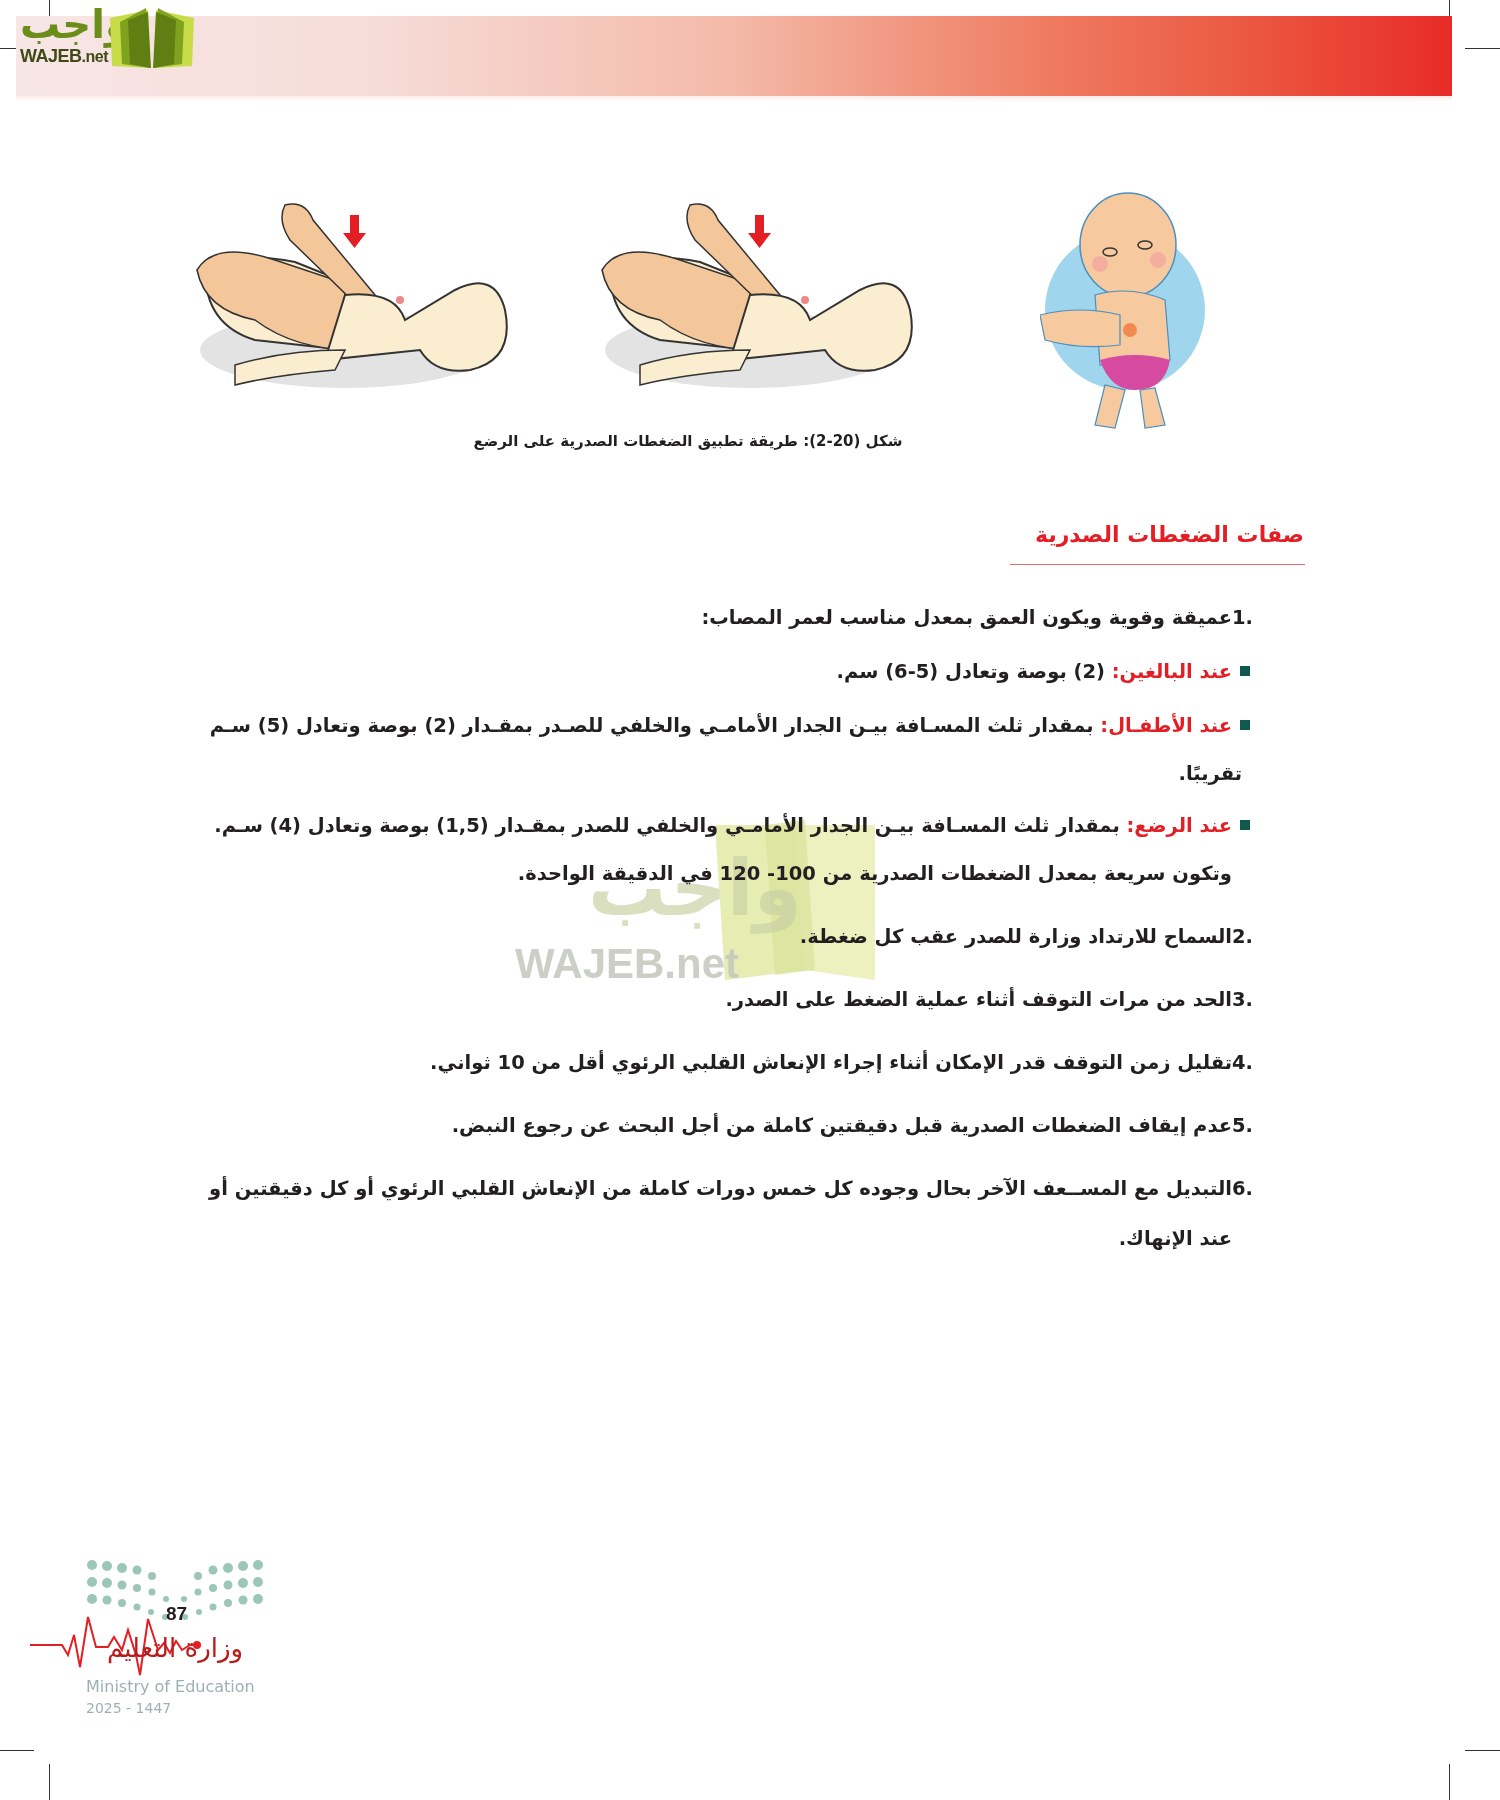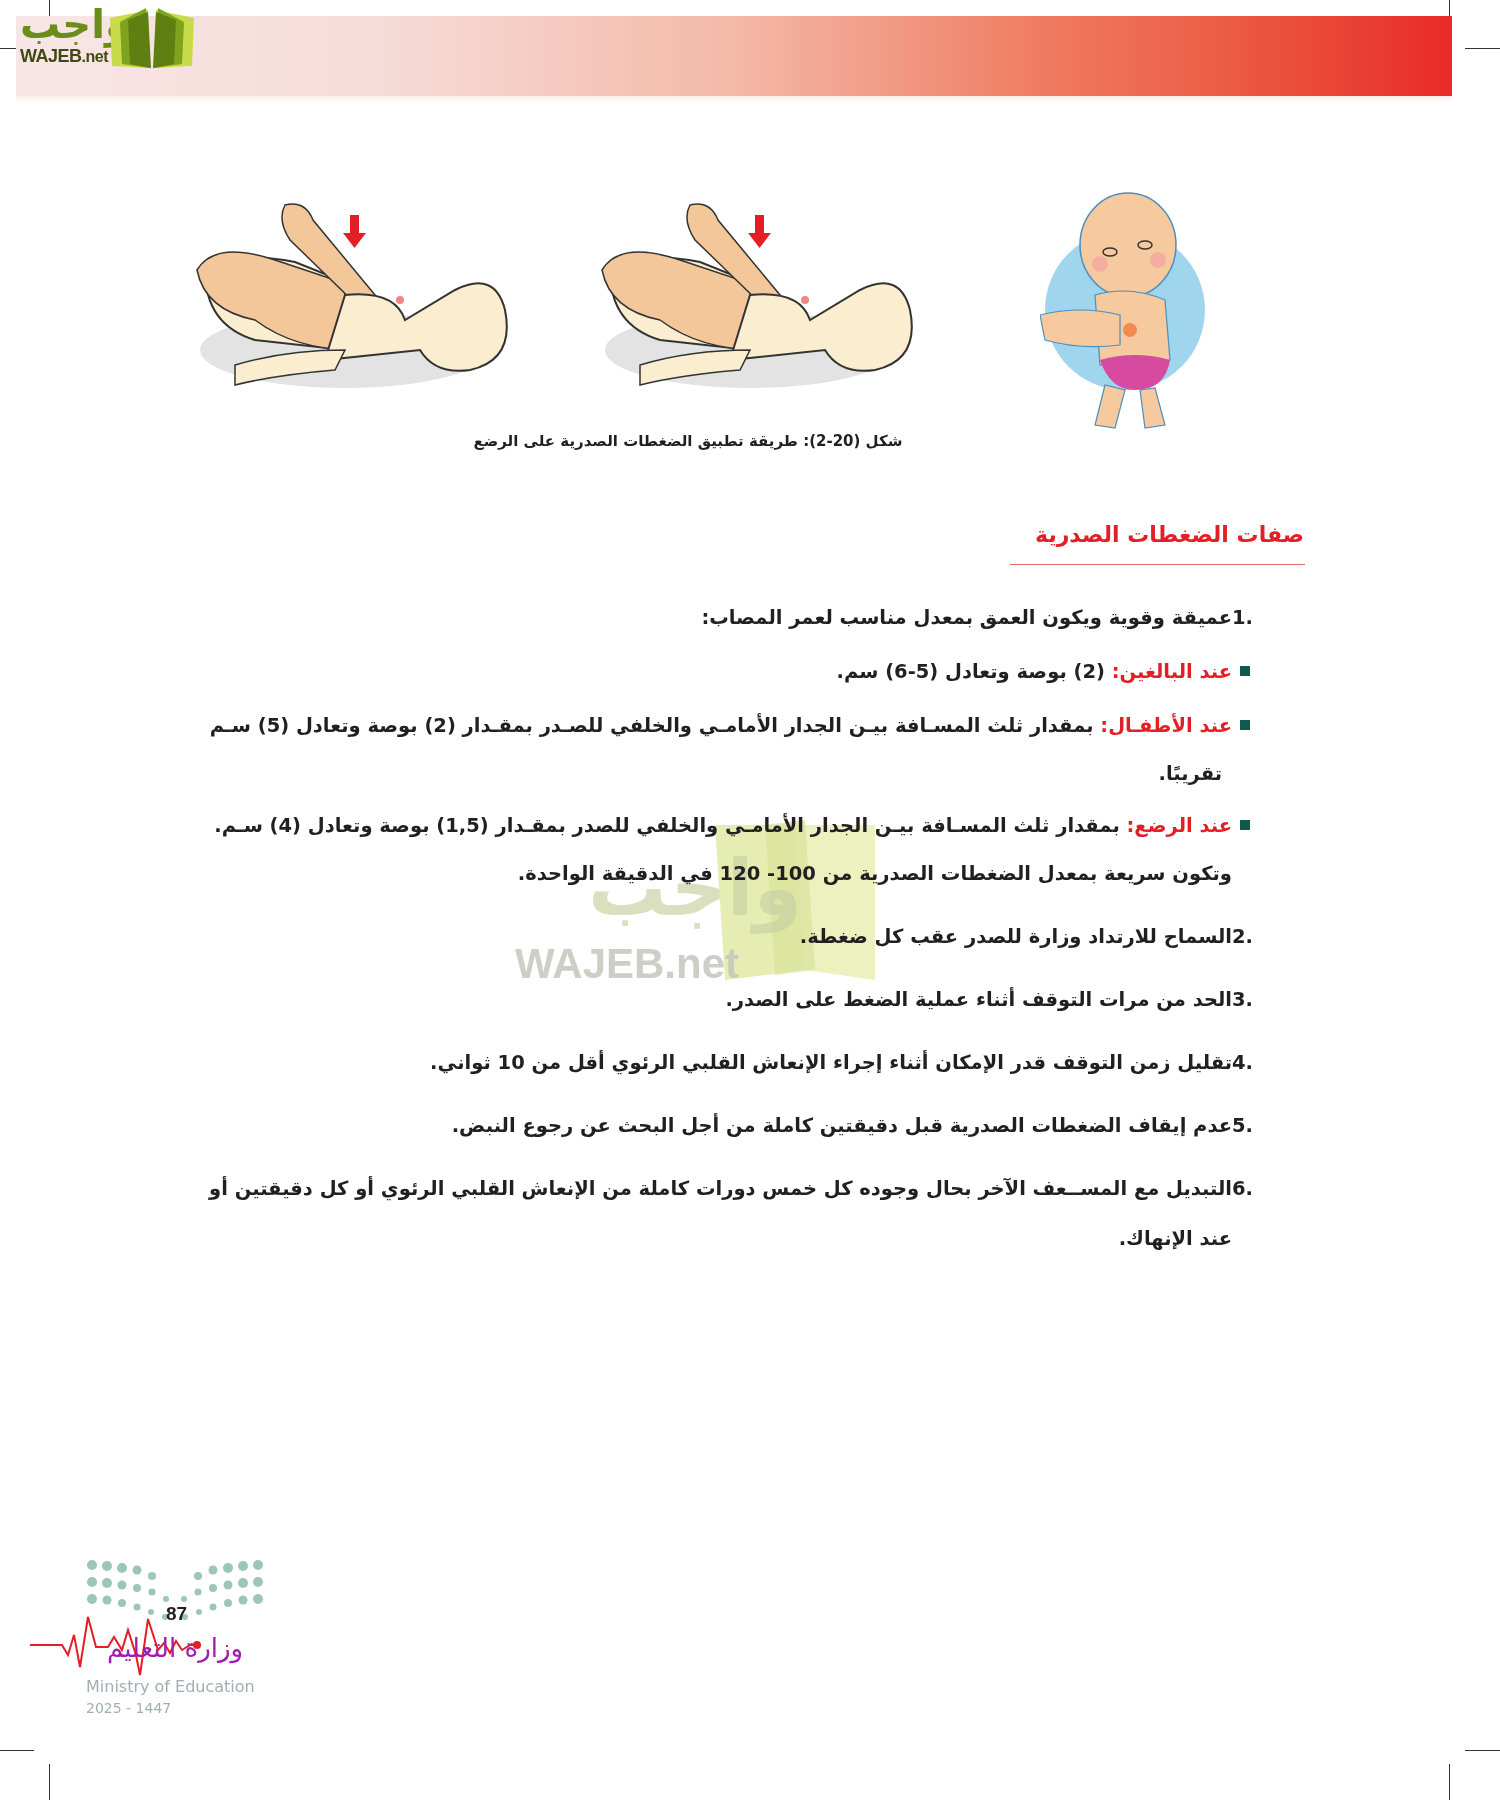--- a/index.html
+++ b/index.html
@@ -78,21 +78,21 @@
   }
   .min-en {
     position:absolute; left:86px; top:1677px; font-size:16px; color:#9fb0b4;
     font-family:"DejaVu Sans", sans-serif;
   }
   .min-year {
     position:absolute; left:86px; top:1700px; font-size:14px; color:#9fb0b4;
     font-family:"DejaVu Sans", sans-serif;
   }
   .min-ar {
-    position:absolute; left:82px; top:1633px; width:186px; font-size:26px; color:#a21caf;
+    position:absolute; left:82px; top:1633px; width:186px; font-size:26px; color:#b91c1c;
     direction:rtl; text-align:center; font-family:"DejaVu Sans", sans-serif;
   }
 </style>
 </head>
 <body>
 
 <div class="crop" style="left:49px;top:0;width:1px;height:34px;"></div>
 <div class="crop" style="left:0;top:48px;width:34px;height:1px;"></div>
 <div class="crop" style="left:1449px;top:0;width:1px;height:34px;"></div>
 <div class="crop" style="left:1465px;top:48px;width:35px;height:1px;"></div>
@@ -176,21 +176,21 @@
 
   <div class="line" style="top:6px;">
     <span class="num">1.</span><span>عميقة وقوية ويكون العمق بمعدل مناسب لعمر المصاب:</span>
   </div>
   <div class="line" style="top:60px; right:20px;">
     <span class="bullet"></span><span class="term">عند البالغين:</span><span class="sub"> (2) بوصة وتعادل (5-6) سم.</span>
   </div>
   <div class="line" style="top:114px; right:20px;">
     <span class="bullet"></span><span class="term">عند الأطفـال:</span><span class="sub"> بمقدار ثلث المسـافة بيـن الجدار الأمامـي والخلفي للصـدر بمقـدار (2) بوصة وتعادل (5) سـم</span>
   </div>
-  <div class="line" style="top:162px; right:48px;text-align:center;">تقريبًا.</div>
+  <div class="line" style="top:162px; right:28px;text-align:center;">تقريبًا.</div>
   <div class="line" style="top:214px; right:20px;">
     <span class="bullet"></span><span class="term">عند الرضع:</span><span class="sub"> بمقدار ثلث المسـافة بيـن الجدار الأمامـي والخلفي للصدر بمقـدار (1,5) بوصة وتعادل (4) سـم.</span>
   </div>
   <div class="line" style="top:262px; right:38px;">وتكون سريعة بمعدل الضغطات الصدرية من 100- 120 في الدقيقة الواحدة.</div>
 
   <div class="line" style="top:325px;">
     <span class="num">2.</span><span>السماح للارتداد وزارة للصدر عقب كل ضغطة.</span>
   </div>
 
   <div class="line" style="top:388px;">

